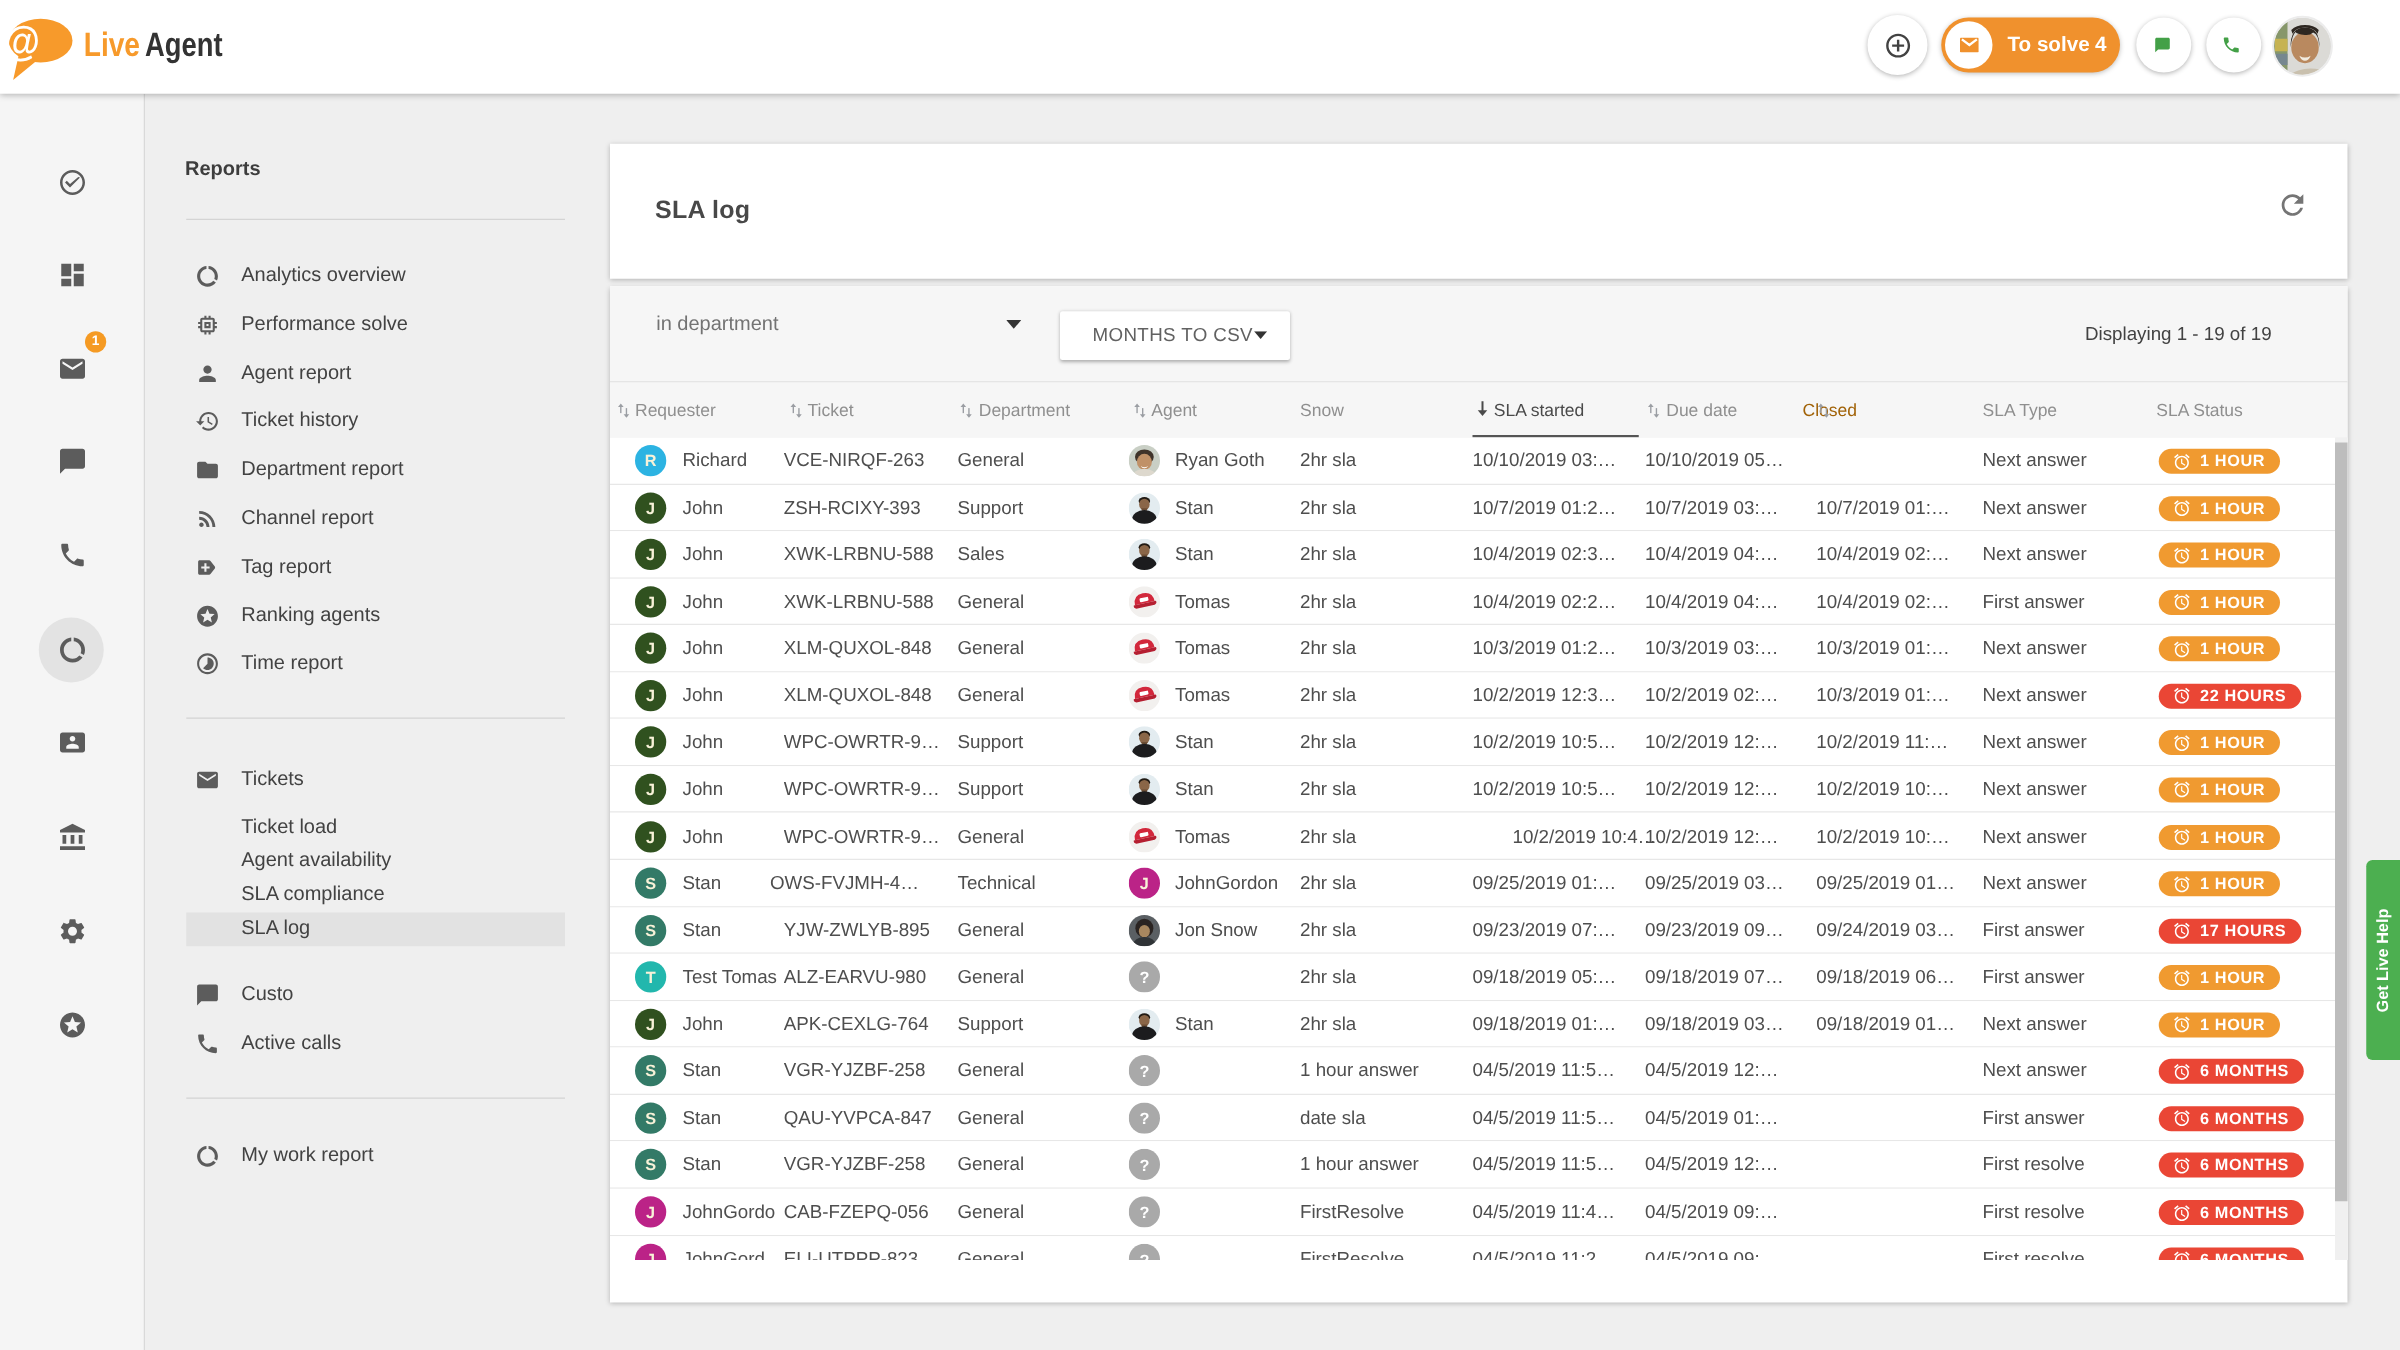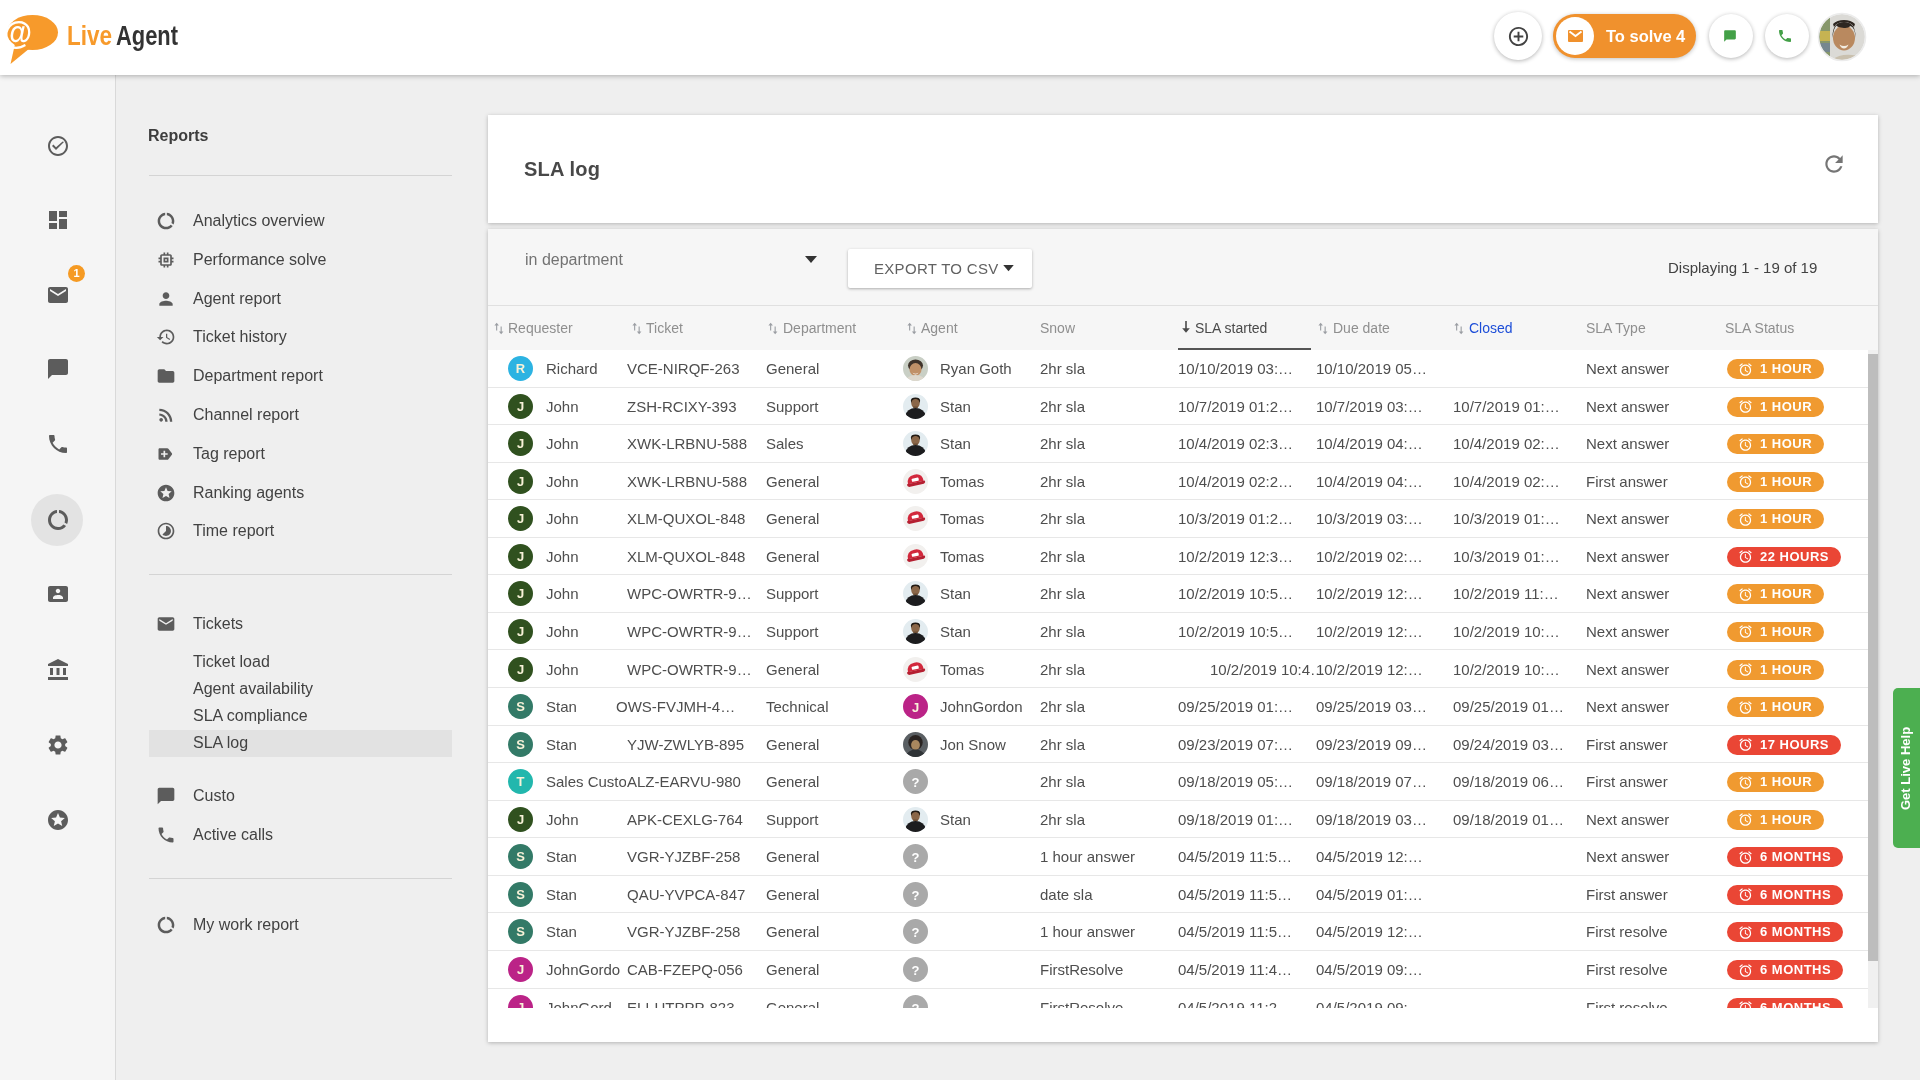--- a/index.html
+++ b/index.html
@@ -180,21 +180,21 @@
         <path d="M17.65 6.35C16.2 4.9 14.21 4 12 4c-4.42 0-7.99 3.58-7.99 8s3.57 8 7.99 8c3.73 0 6.84-2.55 7.73-6h-2.08c-.82 2.33-3.04 4-5.65 4-3.31 0-6-2.69-6-6s2.69-6 6-6c1.66 0 3.14.69 4.22 1.78L13 11h7V4l-2.35 2.35z"></path>
       </svg></div>
 </div>
 <div class="card c2" style="left:488px;top:229px;width:1390px;height:813px;">
 <div class="abs gray" style="left:0;top:0;width:1390px;height:76px;"></div>
 <div class="abs" style="left:37px;top:22px;font-size:16px;color:#737373;">in department</div>
 <svg class="abs" style="left:317px;top:27px" width="12" height="8" viewBox="0 0 12 8">
       <path d="M0 0h12L6 7z" fill="#333"></path>
     </svg>
 <div class="abs" style="left:360px;top:20px;width:184px;height:39px;background:#fff;border-radius:2px;box-shadow:0 1px 3px rgba(0,0,0,0.3);"></div>
-<div class="abs" style="left:386px;top:31px;font-size:15px;color:#616161;letter-spacing:0.3px;">EXPORT TO CSV</div>
+<div class="abs" style="left:386px;top:31px;font-size:15px;color:#616161;letter-spacing:0.3px;">MONTHS TO CSV</div>
 <svg class="abs" style="left:515px;top:36px" width="11" height="7" viewBox="0 0 12 8">
       <path d="M0 0h12L6 7z" fill="#333"></path>
     </svg>
 <div class="abs" style="left:1180px;top:30px;width:148px;font-size:15px;color:#424242;text-align:right;white-space:nowrap;">Displaying 1 - 19 of 19</div>
 <div class="abs gray" style="left:0;top:77px;width:1390px;height:44px;"></div>
 <div class="hl" style="left:20px;top:91px;color:#8f8f8f">Requester</div>
 <svg style="position:absolute;left:6px;top:93px" width="10" height="13" viewBox="0 0 10 13">
       <g fill="#9b9ea3">
         <rect x="2.1" y="2" width="1.1" height="6.5"></rect>
         <path d="M0.4 3.6 L2.65 0.8 L4.9 3.6 Z"></path>
@@ -240,21 +240,21 @@
 <div class="abs" style="left:690px;top:119px;width:133px;height:2px;background:#555;"></div>
 <div class="hl" style="left:845px;top:91px;color:#8f8f8f">Due date</div>
 <svg style="position:absolute;left:830px;top:93px" width="10" height="13" viewBox="0 0 10 13">
       <g fill="#9b9ea3">
         <rect x="2.1" y="2" width="1.1" height="6.5"></rect>
         <path d="M0.4 3.6 L2.65 0.8 L4.9 3.6 Z"></path>
         <rect x="6.6" y="4.5" width="1.1" height="6.5"></rect>
         <path d="M4.9 9.4 L7.15 12.2 L9.4 9.4 Z"></path>
       </g>
     </svg>
-<div class="hl" style="left:981px;top:91px;color:#1d4ed8">Closed</div>
+<div class="hl" style="left:954px;top:91px;color:#a16207">Closed</div>
 <svg style="position:absolute;left:966px;top:93px" width="10" height="13" viewBox="0 0 10 13">
       <g fill="#9b9ea3">
         <rect x="2.1" y="2" width="1.1" height="6.5"></rect>
         <path d="M0.4 3.6 L2.65 0.8 L4.9 3.6 Z"></path>
         <rect x="6.6" y="4.5" width="1.1" height="6.5"></rect>
         <path d="M4.9 9.4 L7.15 12.2 L9.4 9.4 Z"></path>
       </g>
     </svg>
 <div class="hl" style="left:1098px;top:91px;color:#8f8f8f">SLA Type</div>
 <div class="hl" style="left:1237px;top:91px;color:#8f8f8f">SLA Status</div>
@@ -573,21 +573,21 @@
 <div class="cell" style="left:690px;width:132px;">09/23/2019 07:…</div>
 <div class="cell" style="left:828px;width:130px;">09/23/2019 09…</div>
 <div class="cell" style="left:965px;width:128px;">09/24/2019 03…</div>
 <div class="cell" style="left:1098px;width:135px;">First answer</div>
 <div class="badge br" style="left:1239px;"><svg style="position:absolute;left:11px;top:2.5px" width="15" height="15" viewBox="0 0 24 24" fill="#fff">
             <path d="M22 5.72l-4.6-3.86-1.29 1.53 4.6 3.86L22 5.72zM7.88 3.39L6.6 1.86 2 5.71l1.29 1.53 4.59-3.85zM12.5 8H11v6l4.75 2.85.75-1.23-4-2.37V8zM12 4c-4.97 0-9 4.03-9 9s4.02 9 9 9c4.97 0 9-4.03 9-9s-4.03-9-9-9zm0 16c-3.87 0-7-3.13-7-7s3.13-7 7-7 7 3.13 7 7-3.13 7-7 7z"></path>
           </svg>17 HOURS</div>
 </div>
 <div class="row" style="top:413.2px">
 <div class="av" style="left:20px;background:#22b7ad">T</div>
-<div class="cell" style="left:58px;width:80px;">Sales Custo</div>
+<div class="cell" style="left:58px;width:80px;">Test Tomas</div>
 <div class="cell" style="left:139px;width:130px;">ALZ-EARVU-980</div>
 <div class="cell" style="left:278px;width:130px;">General</div>
 <svg style="position:absolute;left:415px;top:6px" width="25" height="25" viewBox="0 0 25 25">
           <defs>
             <clipPath id="cpq415">
               <circle cx="12.5" cy="12.5" r="12.5"></circle>
             </clipPath>
           </defs>
           <g clip-path="url(#cpq415)">
             <rect width="25" height="25" fill="#a9a9a9"></rect>

